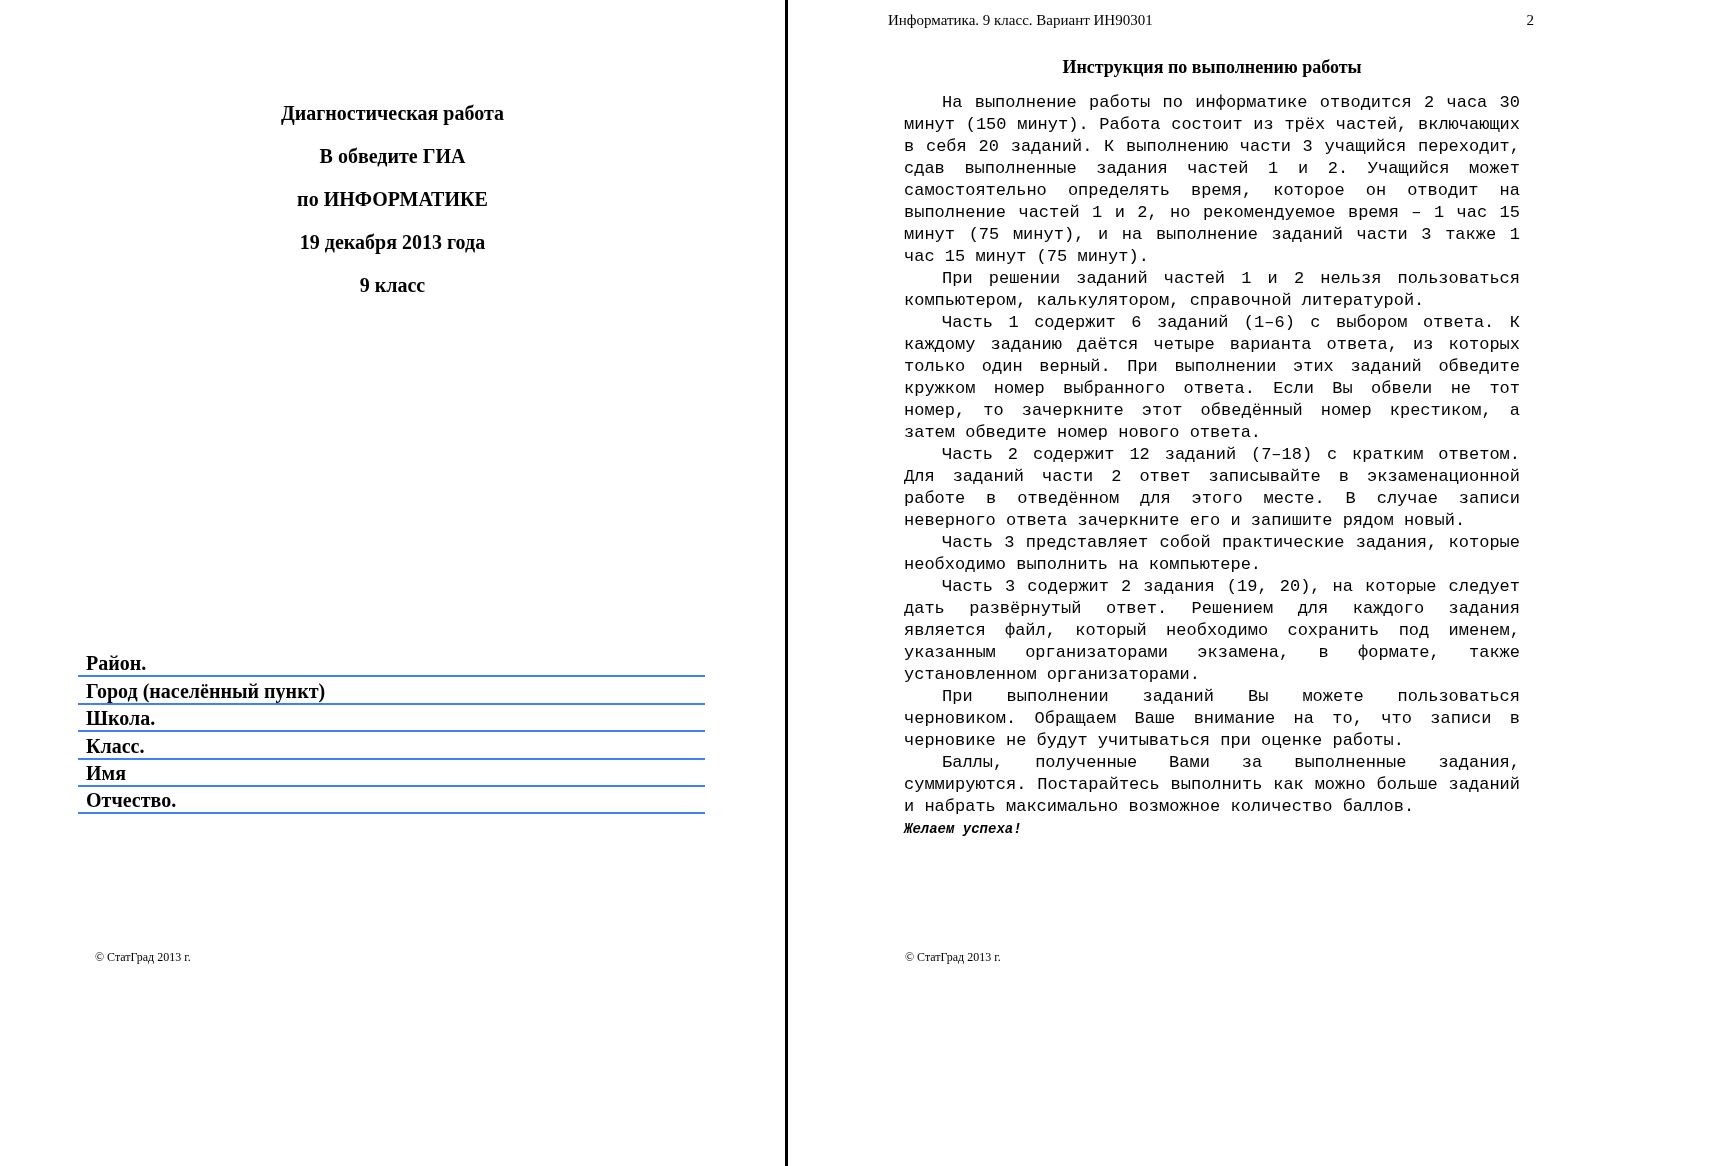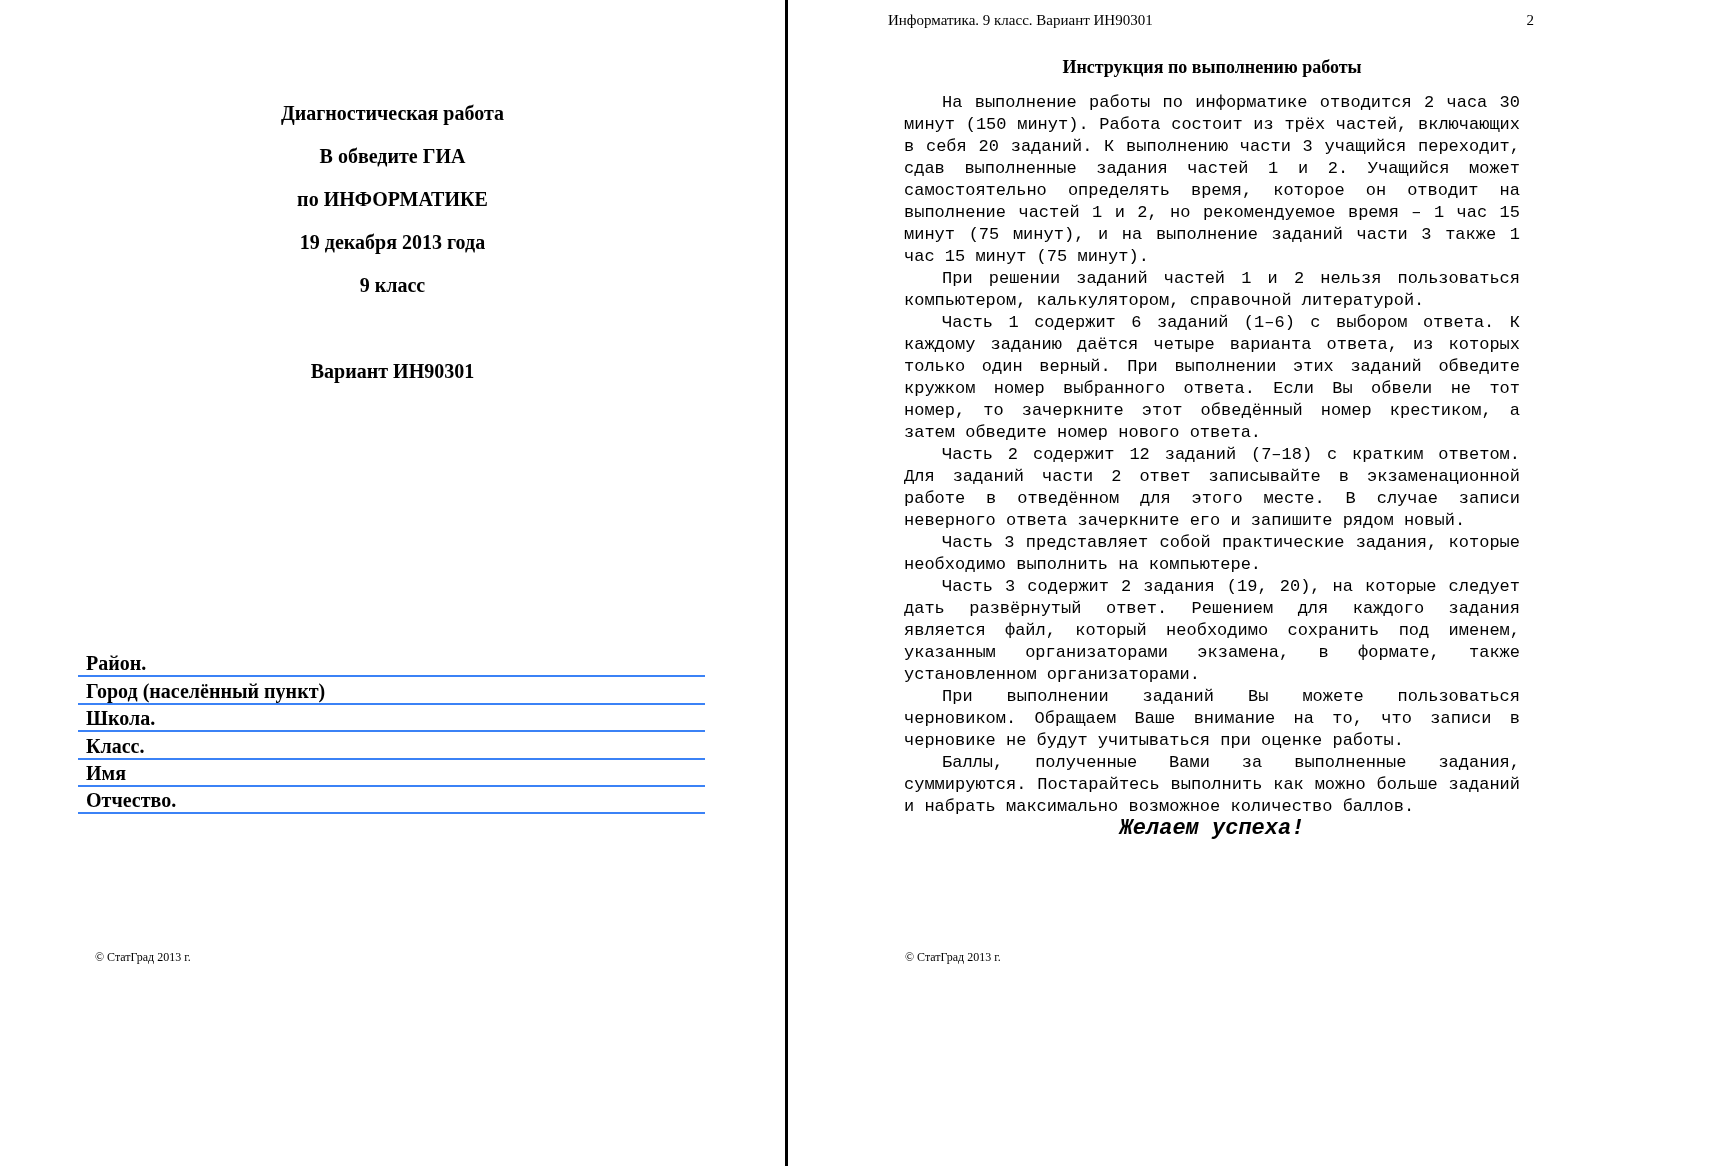--- a/index.html
+++ b/index.html
@@ -45,38 +45,37 @@
   .rp-body {
     position: absolute; top: 56px; left: 100px; width: 616px;
     font-size: 17px; line-height: 22px; text-align: justify; margin-left: 16px;
   }
   .rp-heading {
     text-align: center; font-weight: bold; font-size: 18px;
     margin: 0 0 14px 0; text-indent: 0;
   }
   .rp-body p { margin: 0; text-indent: 38px; font-family: Liberation Mono, monospace; }
   .wish {
-    text-align: center; font-weight: bold; font-style: italic;
-    margin-top: 22px; text-indent: 0 !important; font-size: 22px;
+    text-align: left; font-weight: bold; font-style: italic;
+    margin-top: 22px; text-indent: 0 !important; font-size: 14px;
   }
 </style>
 </head>
 <body>
 
 <div class="spread">
 
   <div class="page-left">
 
     <div class="title-block">
       <div class="title-line">Диагностическая работа</div>
       <div class="title-line">В обведите ГИА</div>
       <div class="title-line">по ИНФОРМАТИКЕ</div>
       <div class="title-line">19 декабря  2013 года</div>
       <div class="title-line">9 класс</div>
-      <div class="variant-line">Вариант ИН90301</div>
     </div>
 
     <div class="form-fields">
       <div class="form-row">
         <span>Район.</span>
       </div>
       <div class="form-row">
         <span>Город (населённый пункт)</span>
       </div>
       <div class="form-row">

